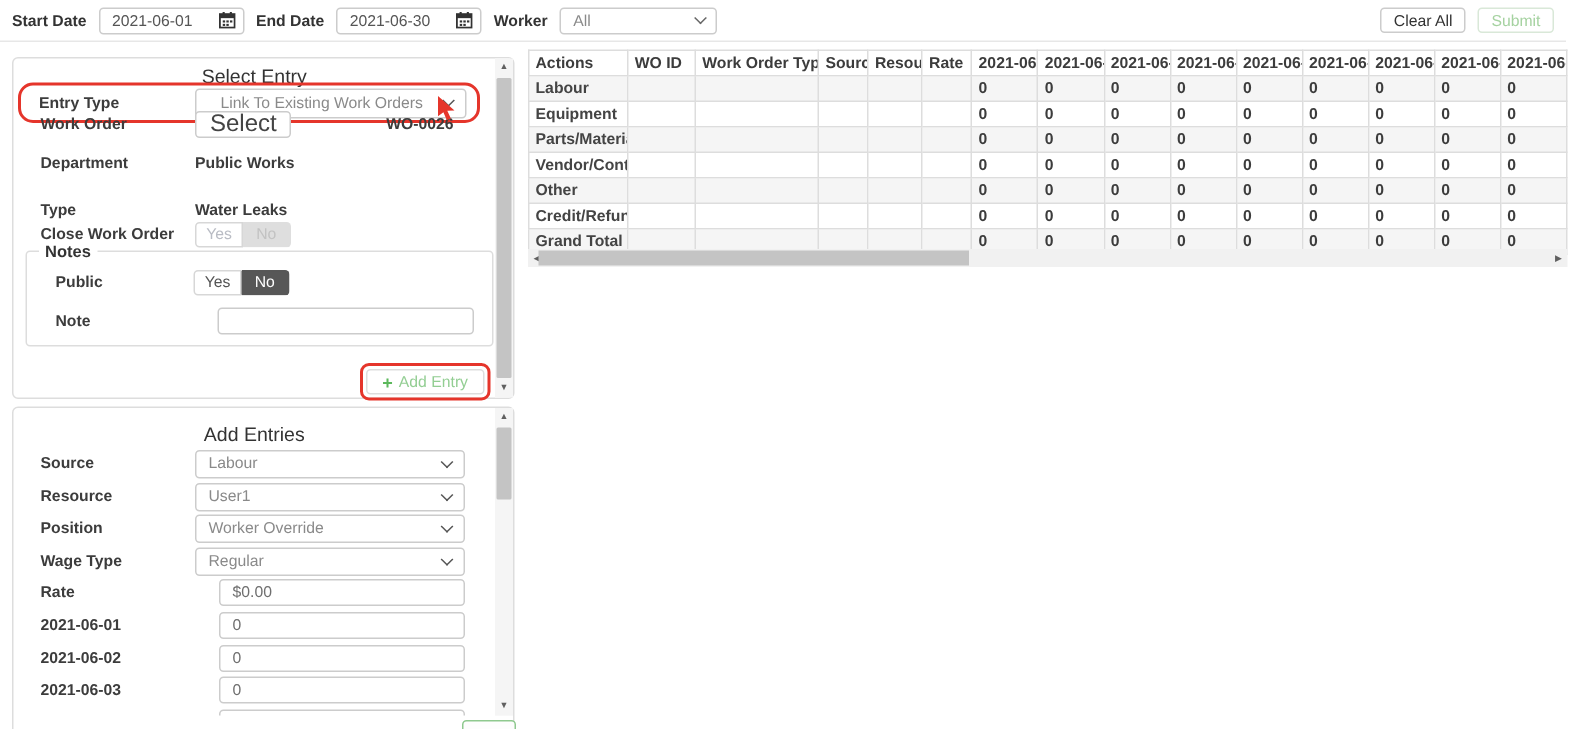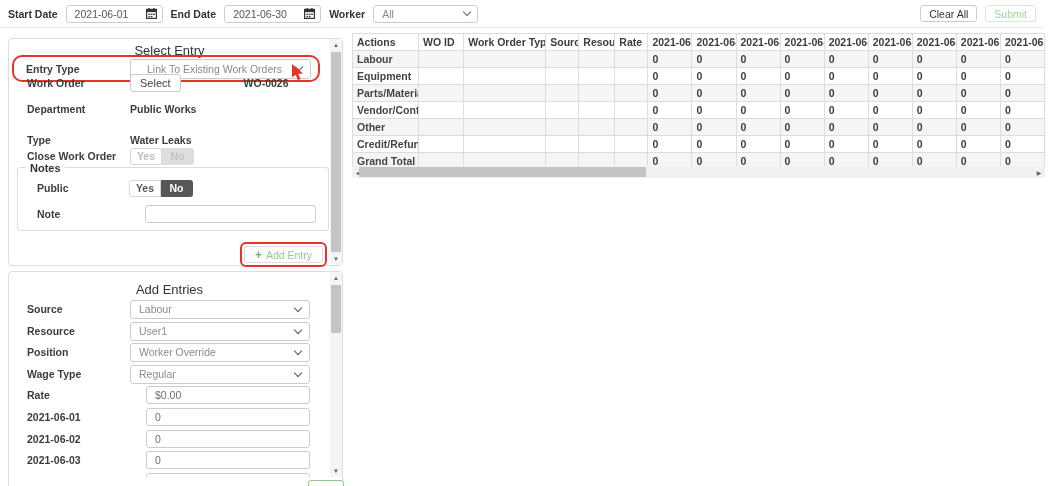--- a/index.html
+++ b/index.html
@@ -34,31 +34,31 @@
   .panel-title { position:absolute; left:0; right:12px; text-align:center; font-size:13px; color:#333; }
   .prow { position:absolute; left:1px; right:13px; display:flex; align-items:center; padding-left:17px; height:20px; }
   .prow .lbl { width:103px; flex:none; font-weight:700; color:#3c3c3c; }
   .val-strong { font-weight:700; color:#3c3c3c; }
   .fake-select { flex:1; height:19px; border:1px solid #ccc; border-radius:3px; background:#fff;
     display:flex; align-items:center; padding:0 8px; color:#8a8a8a; margin-right:19px; }
   .fake-select .sval { flex:1; white-space:nowrap; overflow:hidden; }
   .fake-input { flex:1; height:18px; border:1px solid #ccc; border-radius:3px; background:#fff;
     display:flex; align-items:center; padding:0 8px; color:#6f6f6f; margin-right:19px;margin-left:16px; }
   .mini-btn { height:18px; border:1px solid #ccc; border-radius:3px; background:#fff; color:#444;
-    padding:0 9px; display:flex; align-items:center; font-family:inherit; font-size:11px; }
+    padding:0 9px; display:flex; align-items:center; font-family:inherit; font-size:16px; }
 
   
   .red-wrap { position:absolute; left:3px; top:16px; width:308px; height:27px; border:2px solid #e5352b;
     border-radius:10px; display:flex; align-items:center; padding-left:12px; }
   .red-wrap .lbl { width:104px; flex:none; font-weight:700; }
   .red-wrap .fake-select { margin-right:7px; height:20px;text-align:center; }
 
   
   .toggle { display:flex; }
-  .tg { width:32px; height:17px; display:flex; align-items:center; justify-content:center; font-weight:700; }
+  .tg { width:32px; height:17px; display:flex; align-items:center; justify-content:center; font-weight:400; }
   .tg.l { border:1px solid #d7d7d7; border-radius:3px 0 0 3px; background:#fff; }
   .tg.r { border:1px solid #d7d7d7; border-left:none; border-radius:0 3px 3px 0; }
   .toggle.disabled .tg.l { color:#b9bcc4; }
   .toggle.disabled .tg.r { background:#dedede; color:#c2c2c2; border-color:#dedede; }
   .toggle.active .tg.l { color:#555; }
   .toggle.active .tg.r { background:#575757; color:#fff; border-color:#575757; }
 
   
   .notes-fs { position:absolute; left:8px; top:128px; width:312px; height:64px;
     border:1px solid #ddd; border-radius:3px; }

